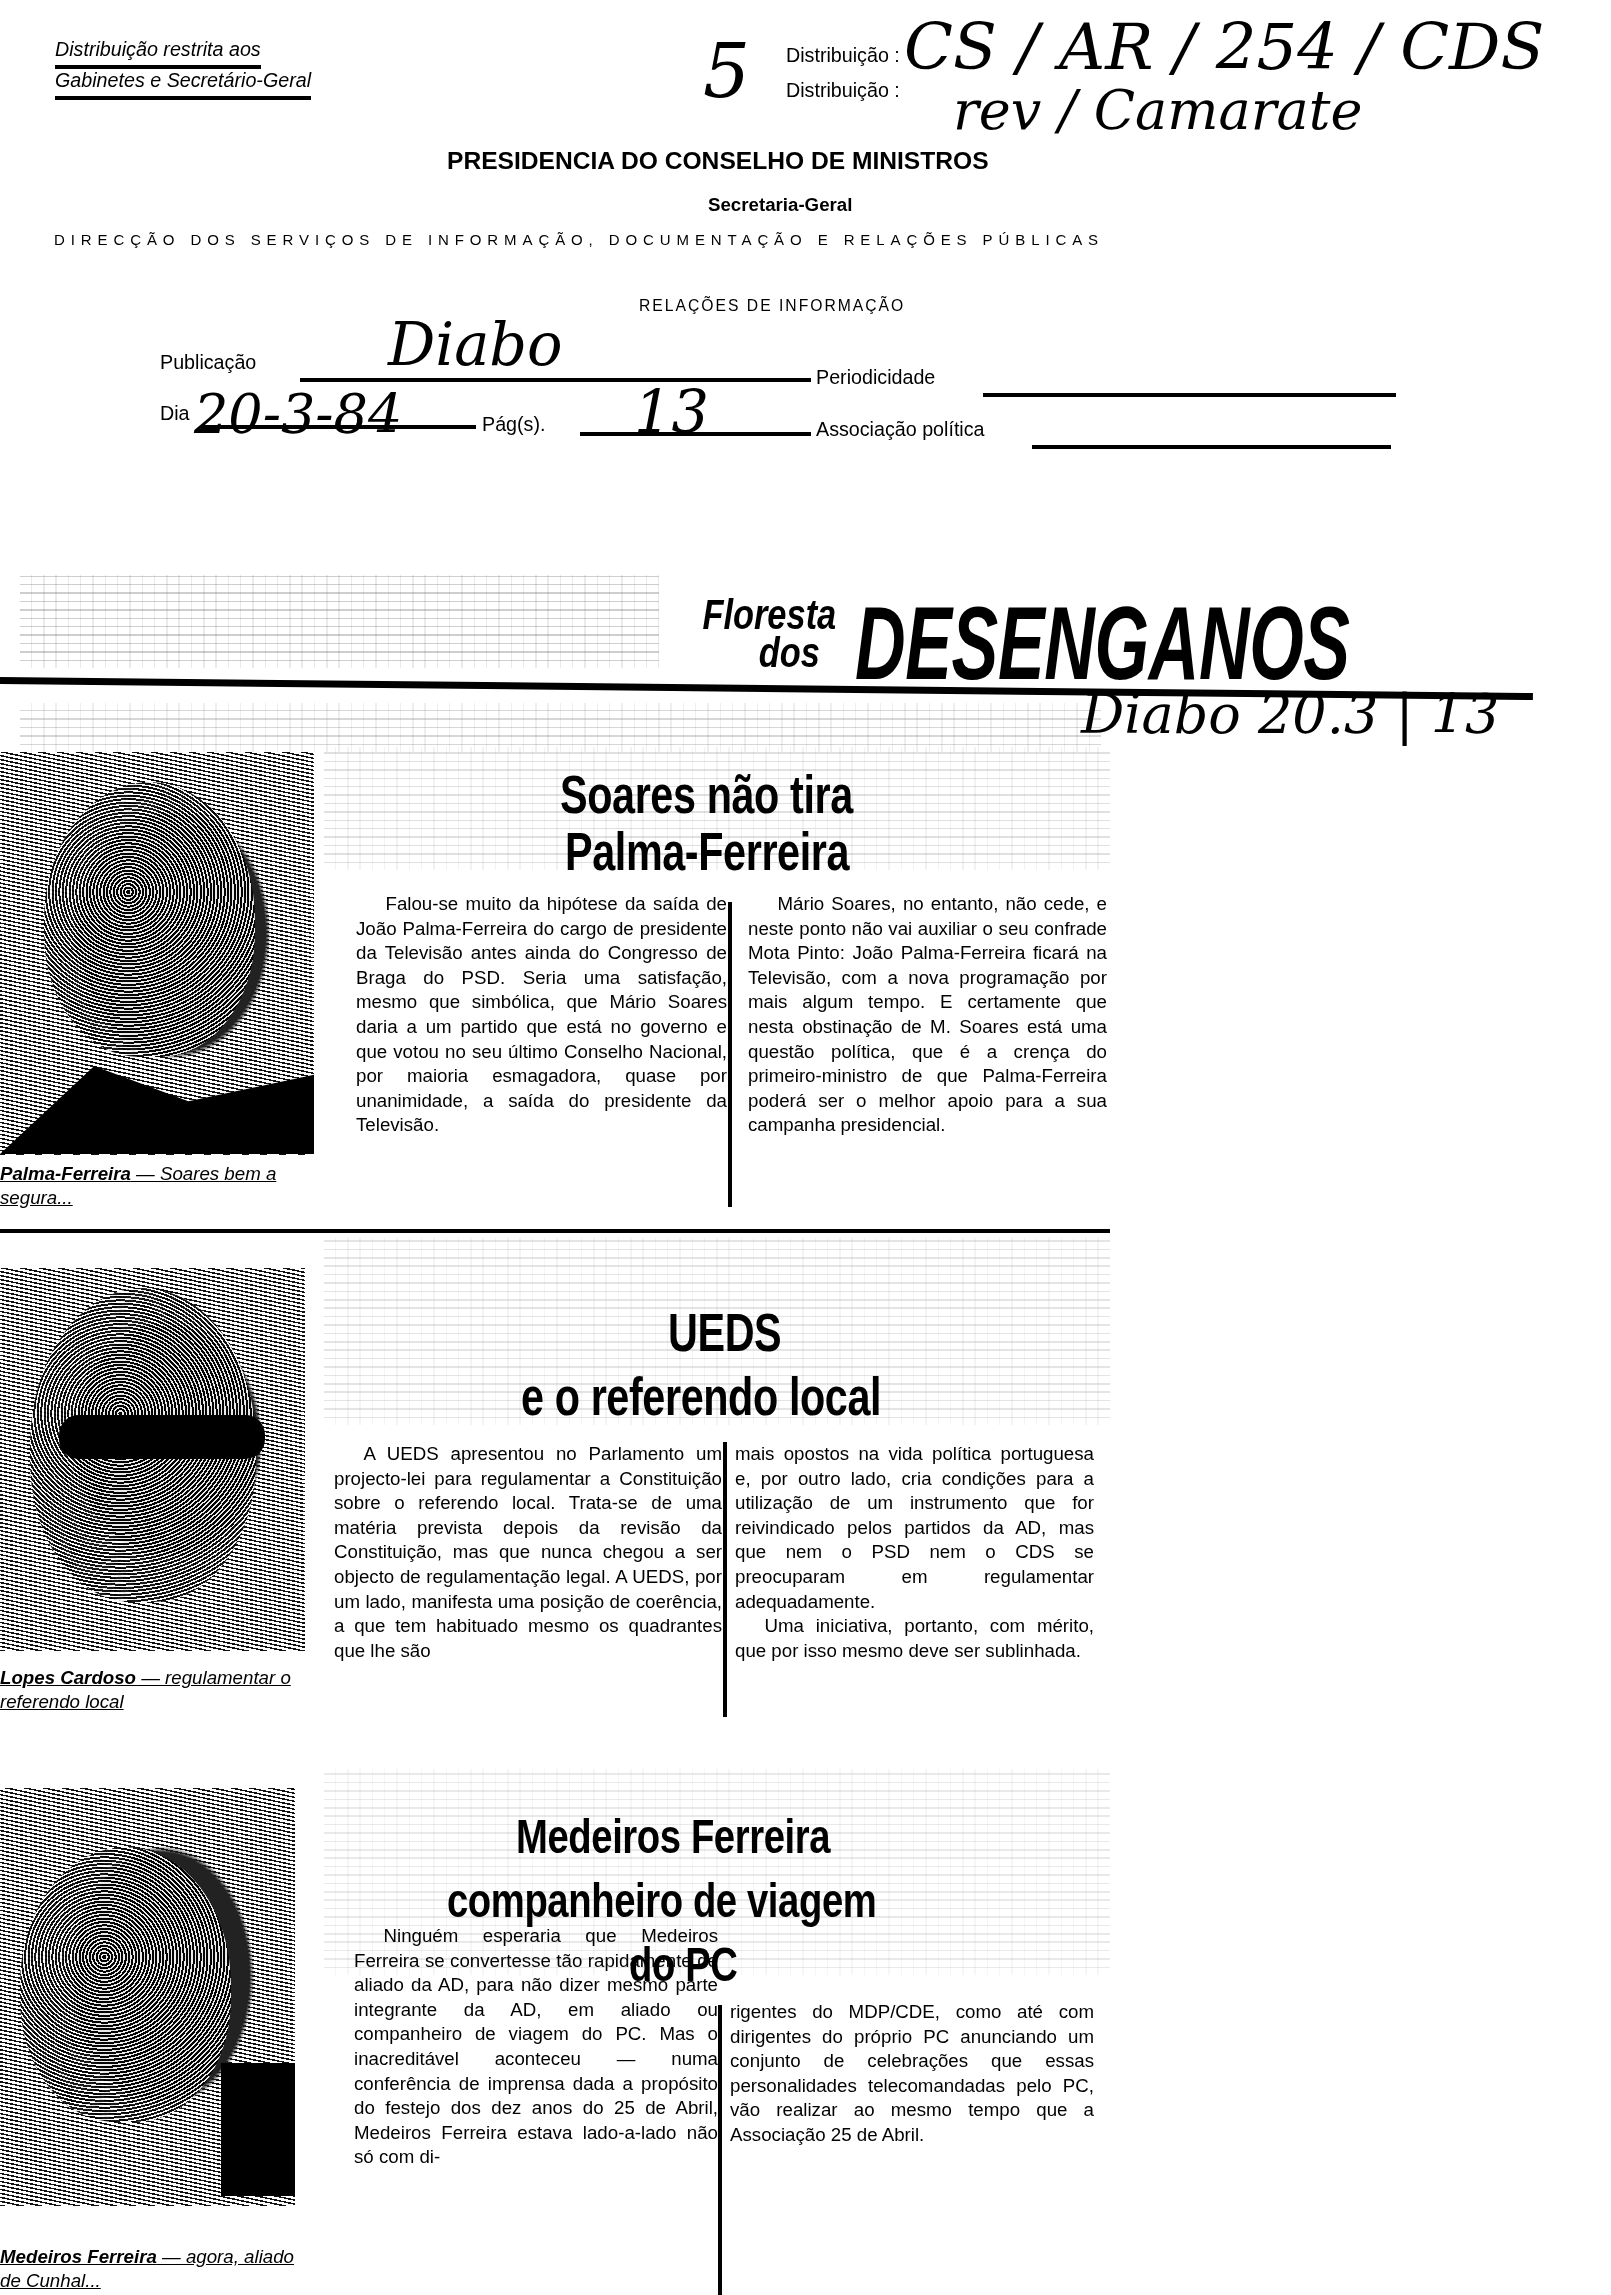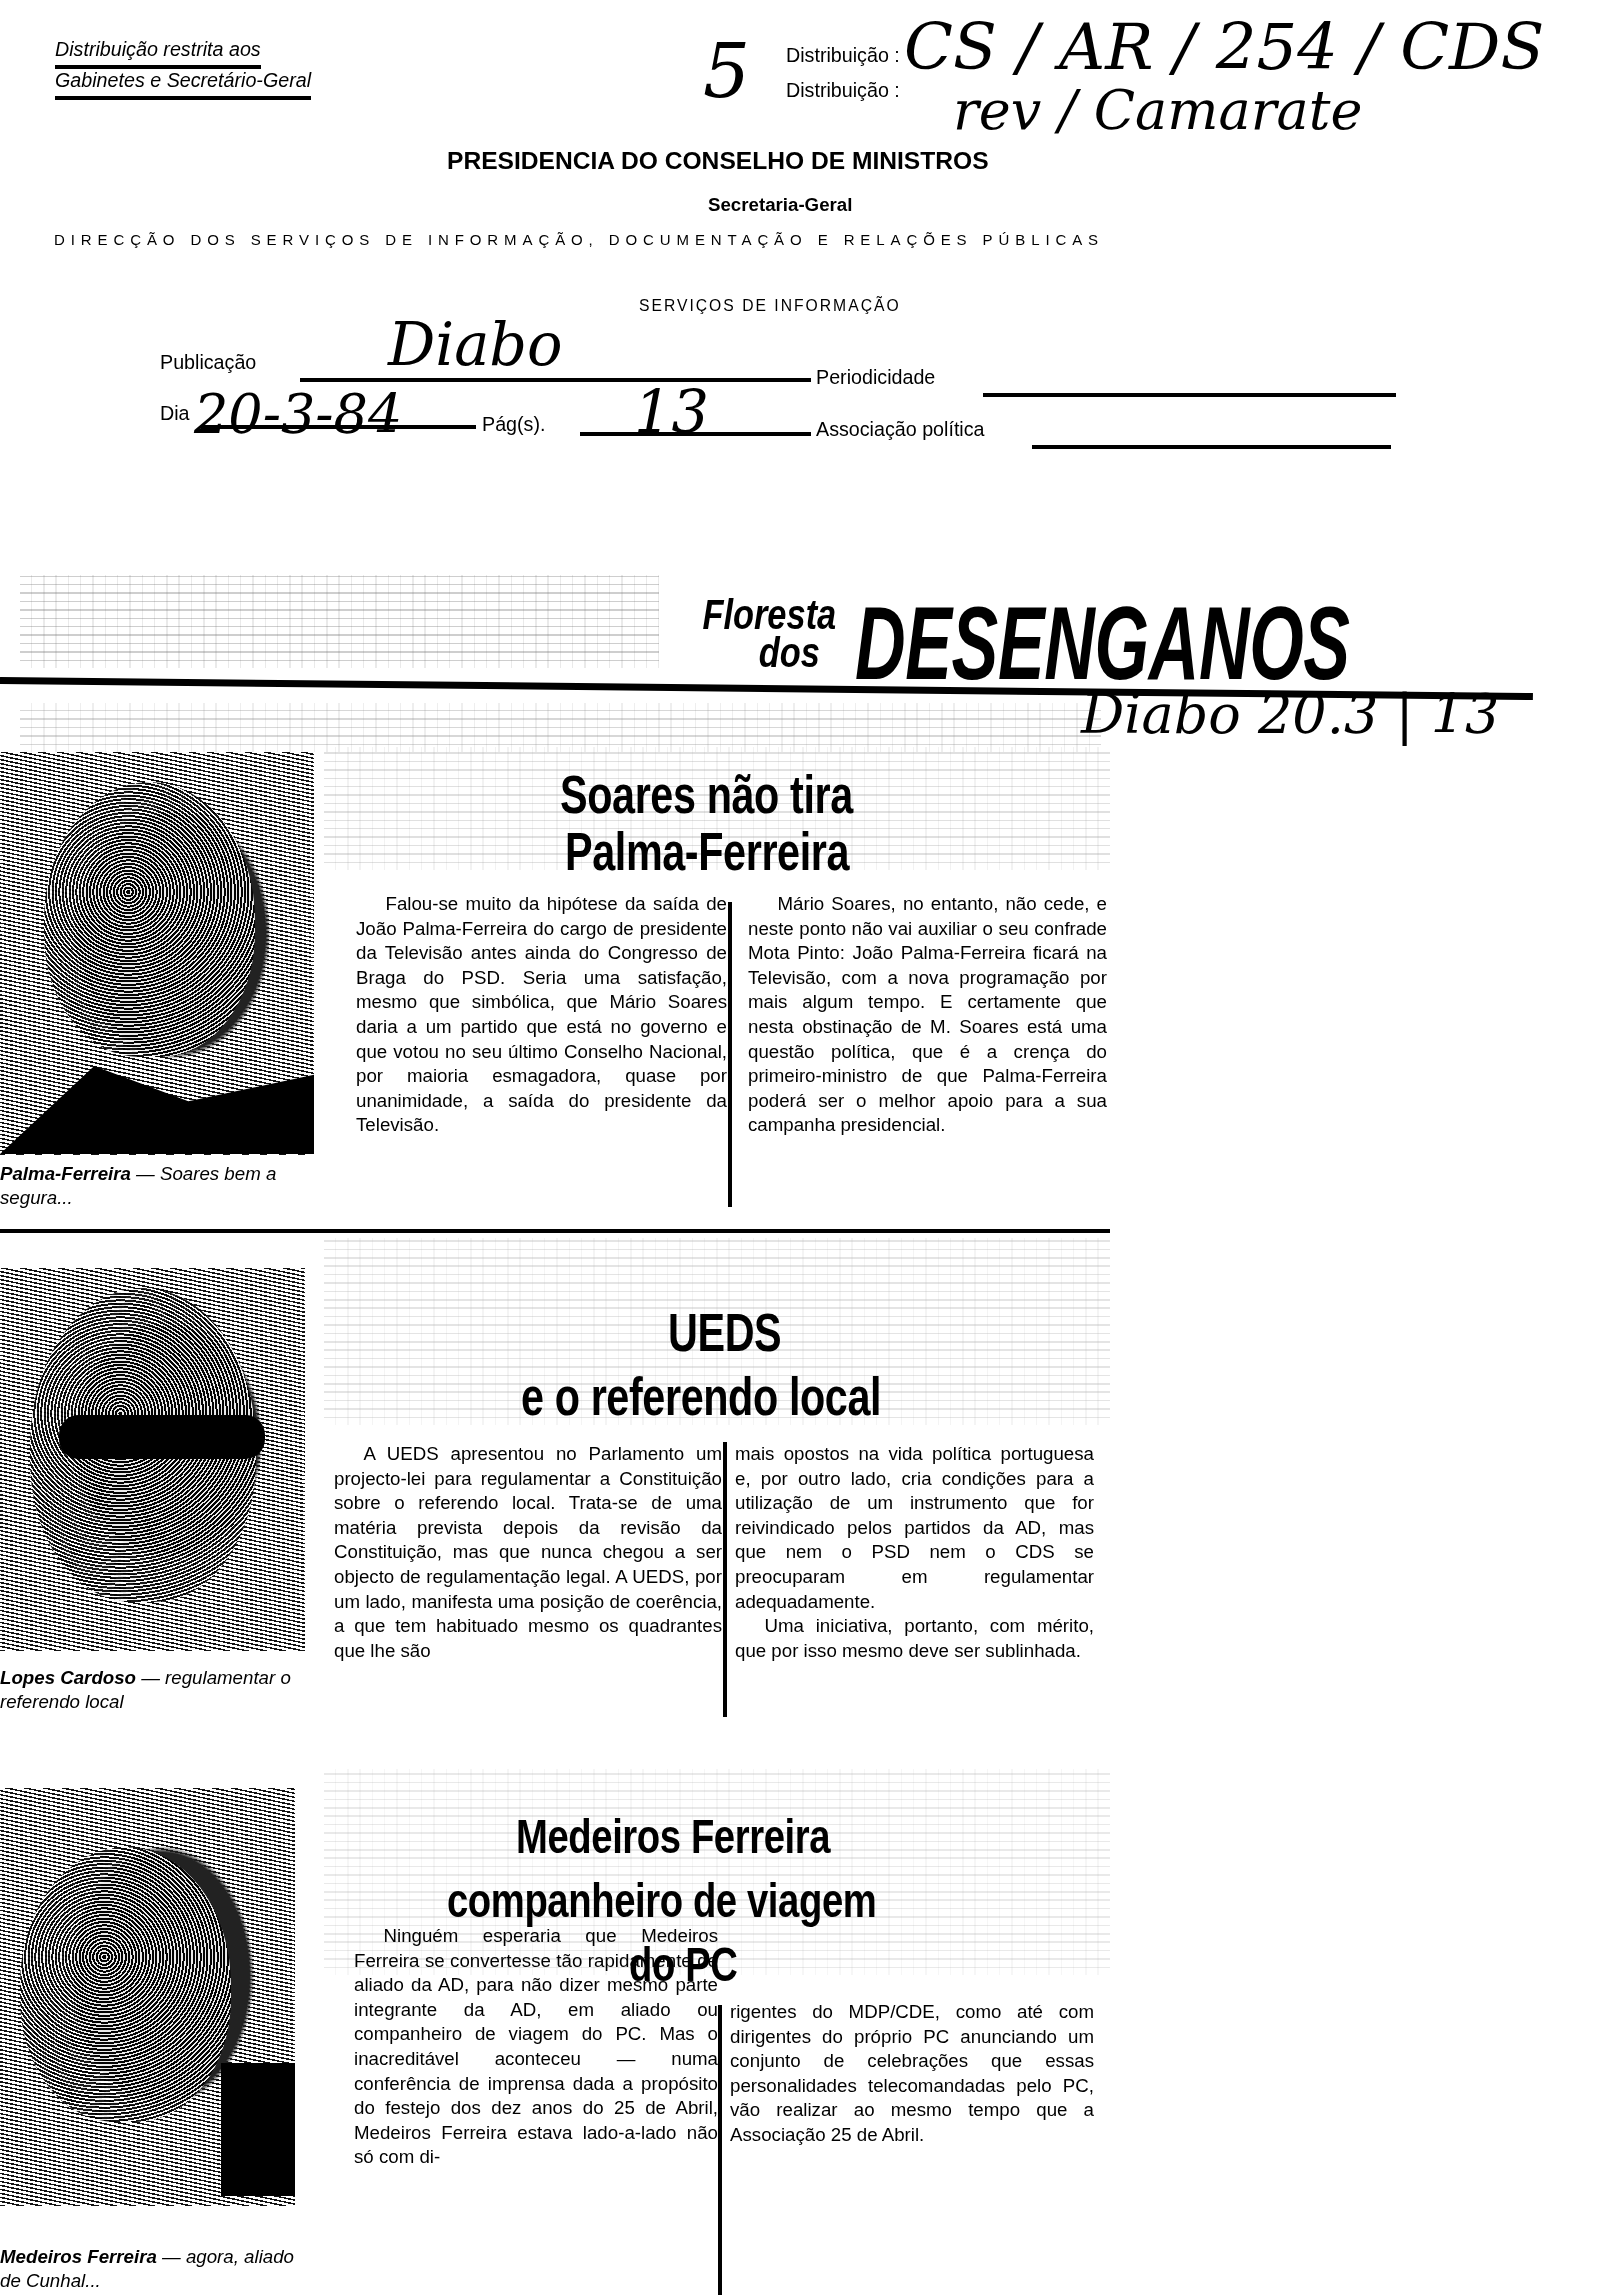--- a/index.html
+++ b/index.html
@@ -20,40 +20,40 @@
   .photo .dark { position:absolute; background:#000; }
   .noise { position:absolute; background:
       repeating-linear-gradient(0deg, transparent 0 6.9px, rgba(0,0,0,.35) 6.9px 8.4px),
       repeating-linear-gradient(90deg, transparent 0 10.8px, rgba(0,0,0,.15) 10.8px 12.3px); }
   .headline { position:absolute; font-family:"Liberation Sans", sans-serif; font-weight:bold;
       transform:scaleX(.78); transform-origin:left top; letter-spacing:-0.5px; white-space:nowrap; }
   .col { position:absolute; font-size:18.7px; line-height:24.6px; text-align:justify; }
   .col p { margin:0; }
   .col p.indent { text-indent:29.5px; }
   .vrule { position:absolute; width:3.9px; background:#000; }
-  .caption { position:absolute; font-size:18.7px; font-style:italic; line-height:23.6px; }
+  .caption { position:absolute; font-size:18.7px; font-style:italic; line-height:23.6px;text-decoration:underline; }
   .caption b { font-weight:bold; }
 </style>
 </head>
 <body>
 
 <div class="abs hdr-italic uline" style="left:55px;top:38px;width:91px;padding-bottom:3.9px;white-space:nowrap;width:auto;">Distribuição restrita aos</div>
 <div class="abs hdr-italic uline" style="left:55px;top:69px;padding-bottom:3.9px;white-space:nowrap;">Gabinetes e Secretário-Geral</div>
 
 <div class="abs hand" style="left:703px;top:34px;font-size:74px;line-height:74px;">5</div>
 
 <div class="abs label" style="left:786px;top:44px;">Distribuição :</div>
 <div class="abs hand" style="left:904px;top:9.8px;font-size:64px;white-space:nowrap;">CS / AR / 254 / CDS</div>
 <div class="abs label" style="left:786px;top:79px;">Distribuição :</div>
 <div class="abs hand" style="left:953px;top:79px;font-size:54px;white-space:nowrap;">rev / Camarate</div>
 
 <div class="abs" style="left:447px;top:147px;font-size:24.6px;font-weight:bold;white-space:nowrap;">PRESIDENCIA DO CONSELHO DE MINISTROS</div>
 <div class="abs" style="left:708px;top:194px;font-size:18.7px;font-weight:bold;">Secretaria-Geral</div>
 <div class="abs" style="left:54px;top:231px;font-size:15px;letter-spacing:5.9px;white-space:nowrap;">DIRECÇÃO DOS SERVIÇOS DE INFORMAÇÃO, DOCUMENTAÇÃO E RELAÇÕES PÚBLICAS</div>
-<div class="abs" style="left:639px;top:297px;font-size:15.7px;letter-spacing:2px;">SERVIÇOS DE INFORMAÇÃO</div>
+<div class="abs" style="left:639px;top:297px;font-size:15.7px;letter-spacing:2px;">RELAÇÕES DE INFORMAÇÃO</div>
 
 <div class="abs label" style="left:160px;top:351px;">Publicação</div>
 <div class="abs hand" style="left:388px;top:310px;font-size:59px;">Diabo</div>
 <div class="line" style="left:300px;top:378px;width:511px;"></div>
 
 <div class="abs label" style="left:816px;top:366px;">Periodicidade</div>
 <div class="abs label" style="left:997px;top:366px;"></div>
 <div class="line" style="left:983px;top:393px;width:413px;"></div>
 
 <div class="abs label" style="left:160px;top:402px;">Dia</div>

